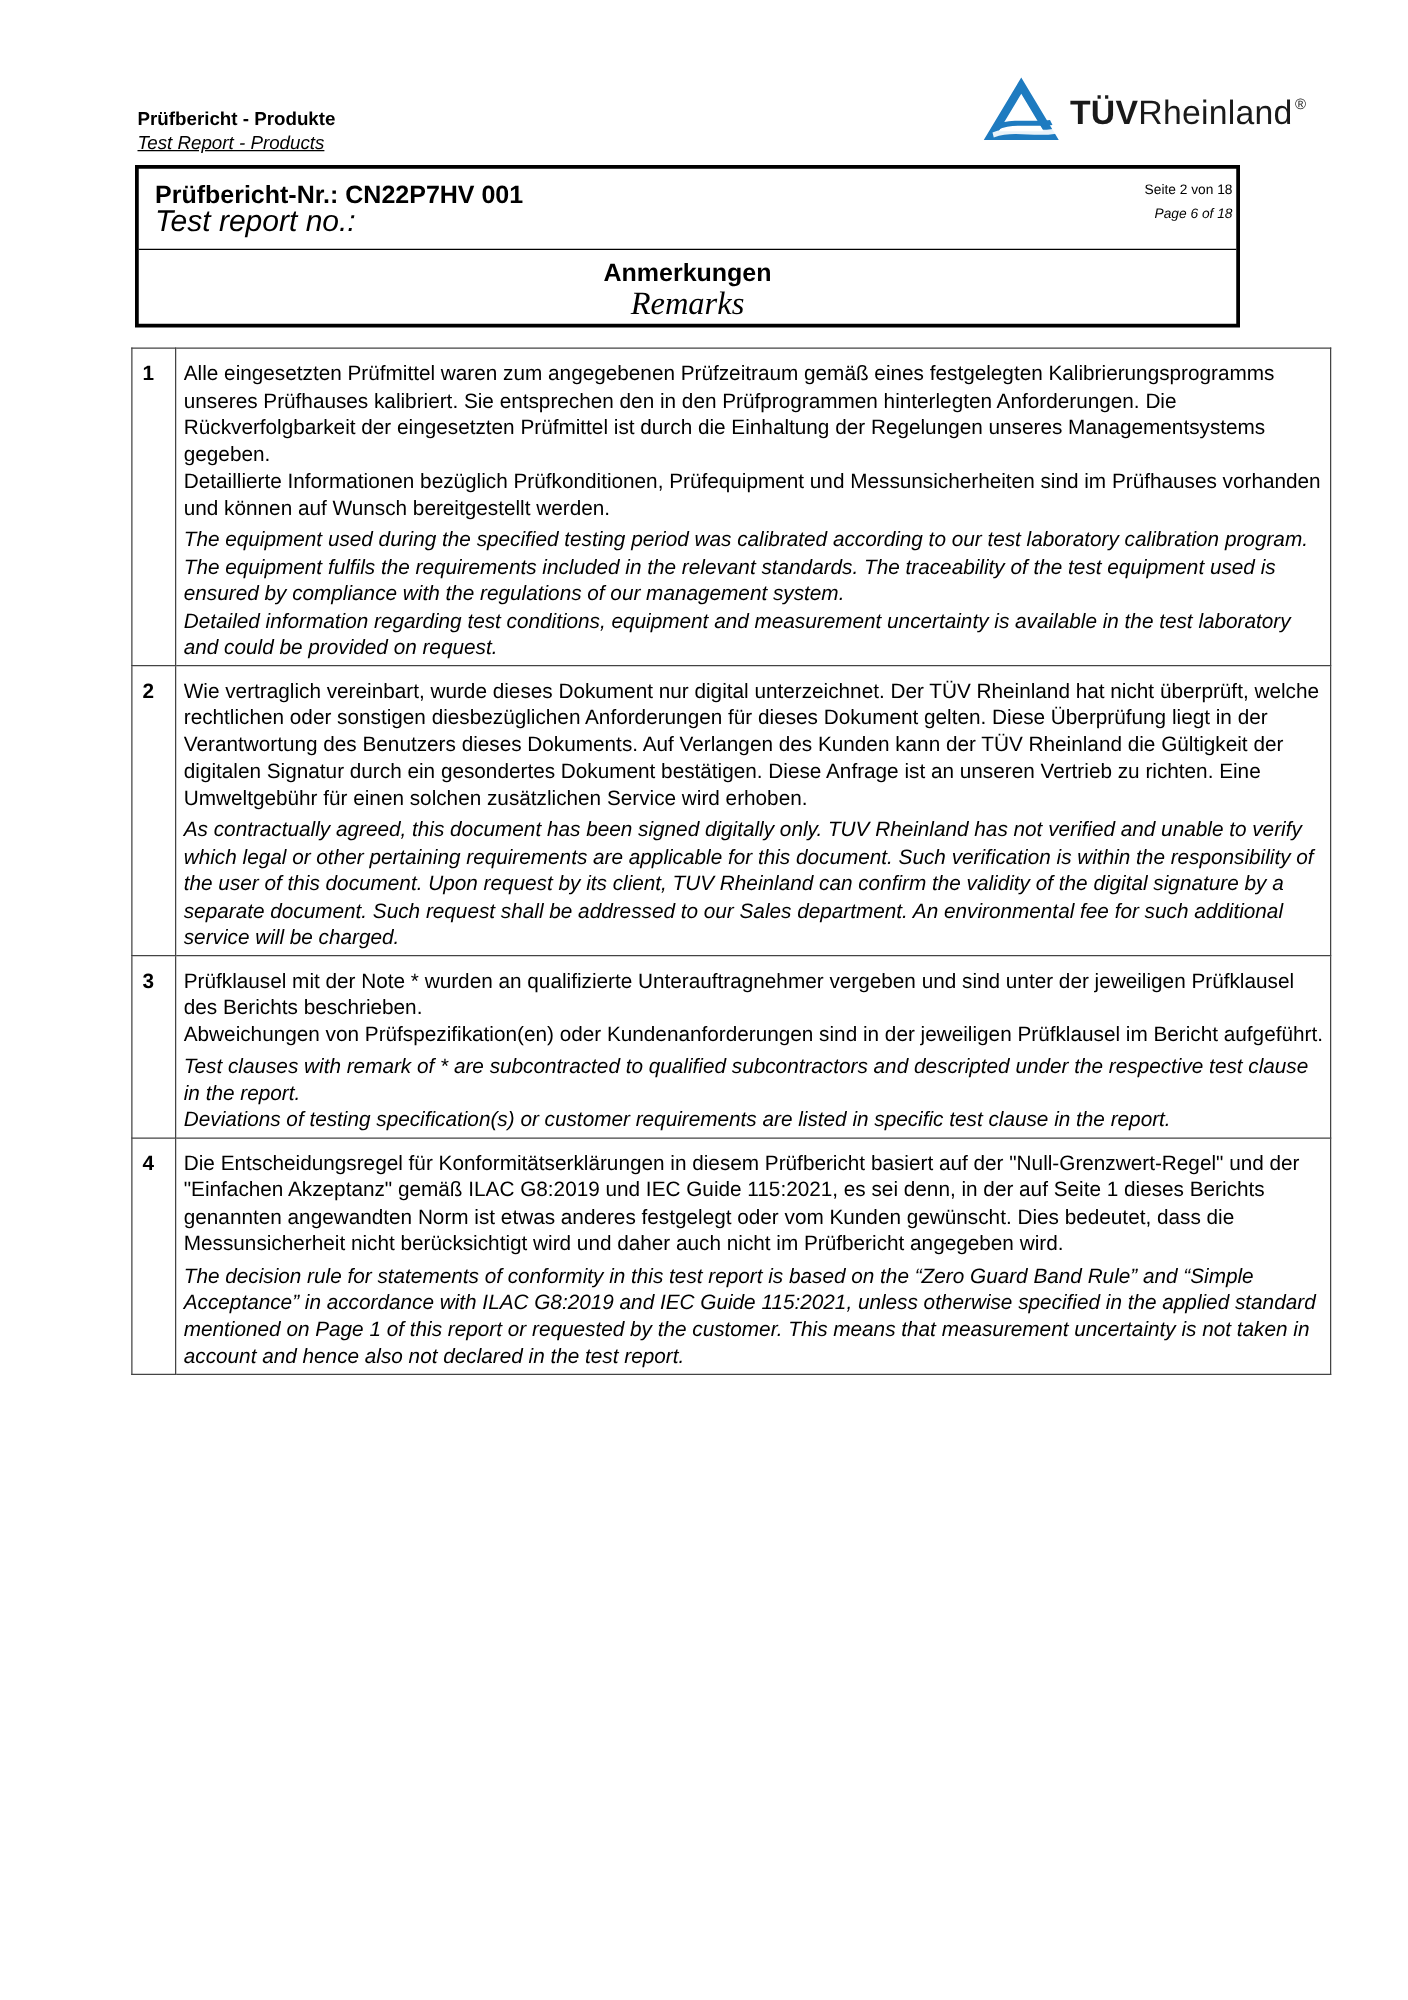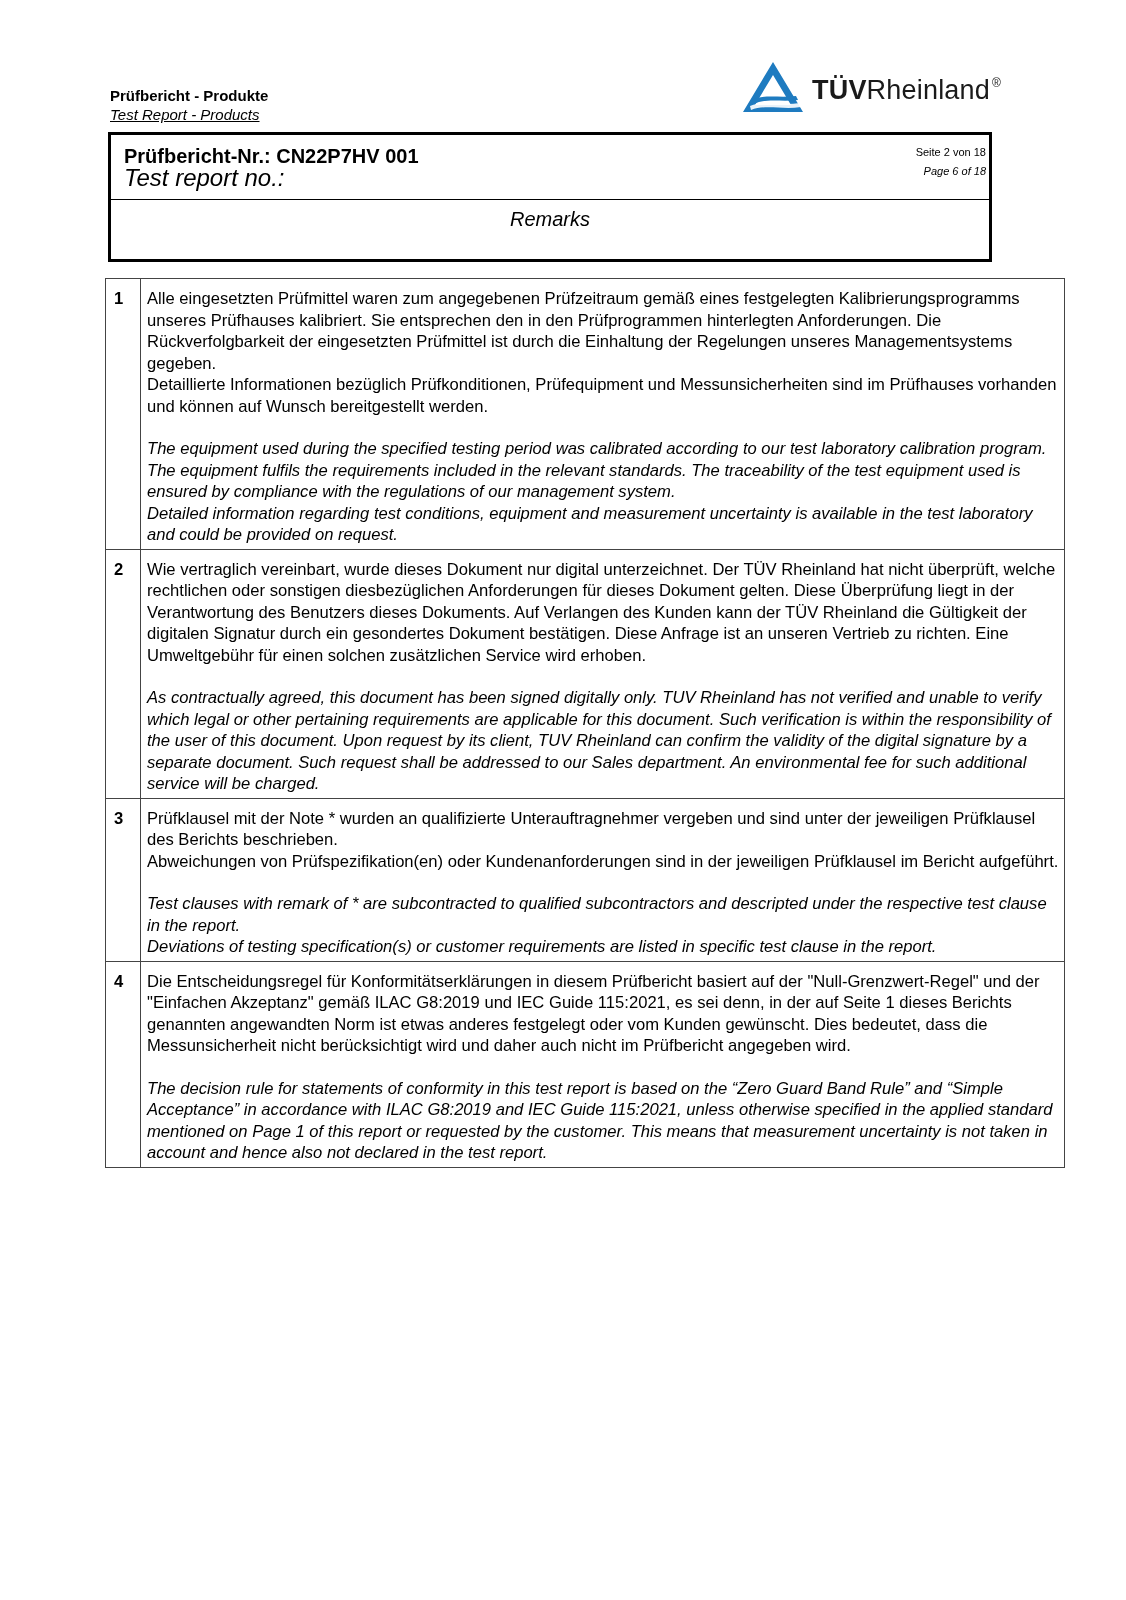--- a/index.html
+++ b/index.html
@@ -4,52 +4,52 @@
 <style>
   html, body { margin: 0; padding: 0; background: #ffffff; }
   body {
     width: 1126px; height: 1600px; position: relative; overflow: hidden;
     font-family: "Liberation Sans", sans-serif; color: #000;
   }
   .hdr-left { position: absolute; left: 110px; top: 86px; }
   .hdr-left .de { font-size: 15px; font-weight: bold; line-height: 19px; }
   .hdr-left .en { font-size: 15px; font-style: italic; line-height: 19px; text-decoration: underline; }
 
-  .logo { position: absolute; left: 740px; top: 60px; height: 56px; display: flex; align-items: center; }
+  .logo { position: absolute; left: 784px; top: 60px; height: 56px; display: flex; align-items: center; }
   .logo svg { width: 66px; height: 56px; }
   .logo .wordmark { margin-left: 6px; font-size: 27px; color: #1a1a1a; letter-spacing: 0.2px; position: relative; top: 2px; }
   .logo .wordmark b { font-weight: bold; }
   .logo .reg { font-size: 12px; position: relative; top: -12px; margin-left: 2px; }
 
   .title-box {
     position: absolute; left: 108px; top: 132px; width: 884px; height: 130px;
     border: 3px solid #000; box-sizing: border-box;
   }
   .title-box .top { position: absolute; left: 0; right: 0; top: 0; height: 64px; border-bottom: 1.5px solid #000; }
   .title-box .rno { position: absolute; left: 13px; top: 10px; }
   .title-box .rno .de { font-size: 20px; font-weight: bold; line-height: 22px; }
   .title-box .rno .en { font-size: 24px; font-style: italic; line-height: 22px; }
   .title-box .pg { position: absolute; right: 3px; top: 8px; text-align: right; font-size: 11px; line-height: 19px; }
   .title-box .pg .en { font-style: italic; }
   .title-box .sect { position: absolute; left: 0; right: 0; top: 72px; text-align: center; }
   .title-box .sect .de { font-size: 20px; font-weight: bold; line-height: 24px; }
-  .title-box .sect .en { font-size: 20px; font-style: italic; line-height: 24px; }
+  .title-box .sect .en { font-size: 26px; font-style: italic; line-height: 24px; font-family: Liberation Serif, serif; }
 
   table.remarks {
     position: absolute; left: 105px; top: 278px; width: 960px;
     border-collapse: collapse;
   }
   table.remarks td {
     border: 1.5px solid #444; vertical-align: top;
     font-size: 16.6px; line-height: 21.5px;
   }
   table.remarks td.num { width: 20px; padding: 9px 6px 0 8px; font-weight: bold; }
   table.remarks td.txt { padding: 9px 4px 3px 6px; }
   .para-de { margin: 0; }
-  .para-en { margin: 21px 0 0 0; font-style: italic; }
+  .para-en { margin: 4px 0 0 0; font-style: italic; }
 </style>
 </head>
 <body>
 
 <div class="hdr-left">
   <div class="de">Prüfbericht - Produkte</div>
   <div class="en">Test Report - Products</div>
 </div>
 
 <div class="logo">
@@ -66,20 +66,21 @@
     <div class="rno">
       <div class="de">Prüfbericht-Nr.: CN22P7HV 001</div>
       <div class="en">Test report no.:</div>
     </div>
     <div class="pg">
       <div class="de">Seite 2 von 18</div>
       <div class="en">Page 6 of 18</div>
     </div>
   </div>
   <div class="sect">
+    <div class="de">Anmerkungen</div>
     <div class="en">Remarks</div>
   </div>
 </div>
 
 <table class="remarks">
   <tbody id="remarks-body">
       <tr>
         <td class="num">1</td>
         <td class="txt">
           <div class="para-de">

